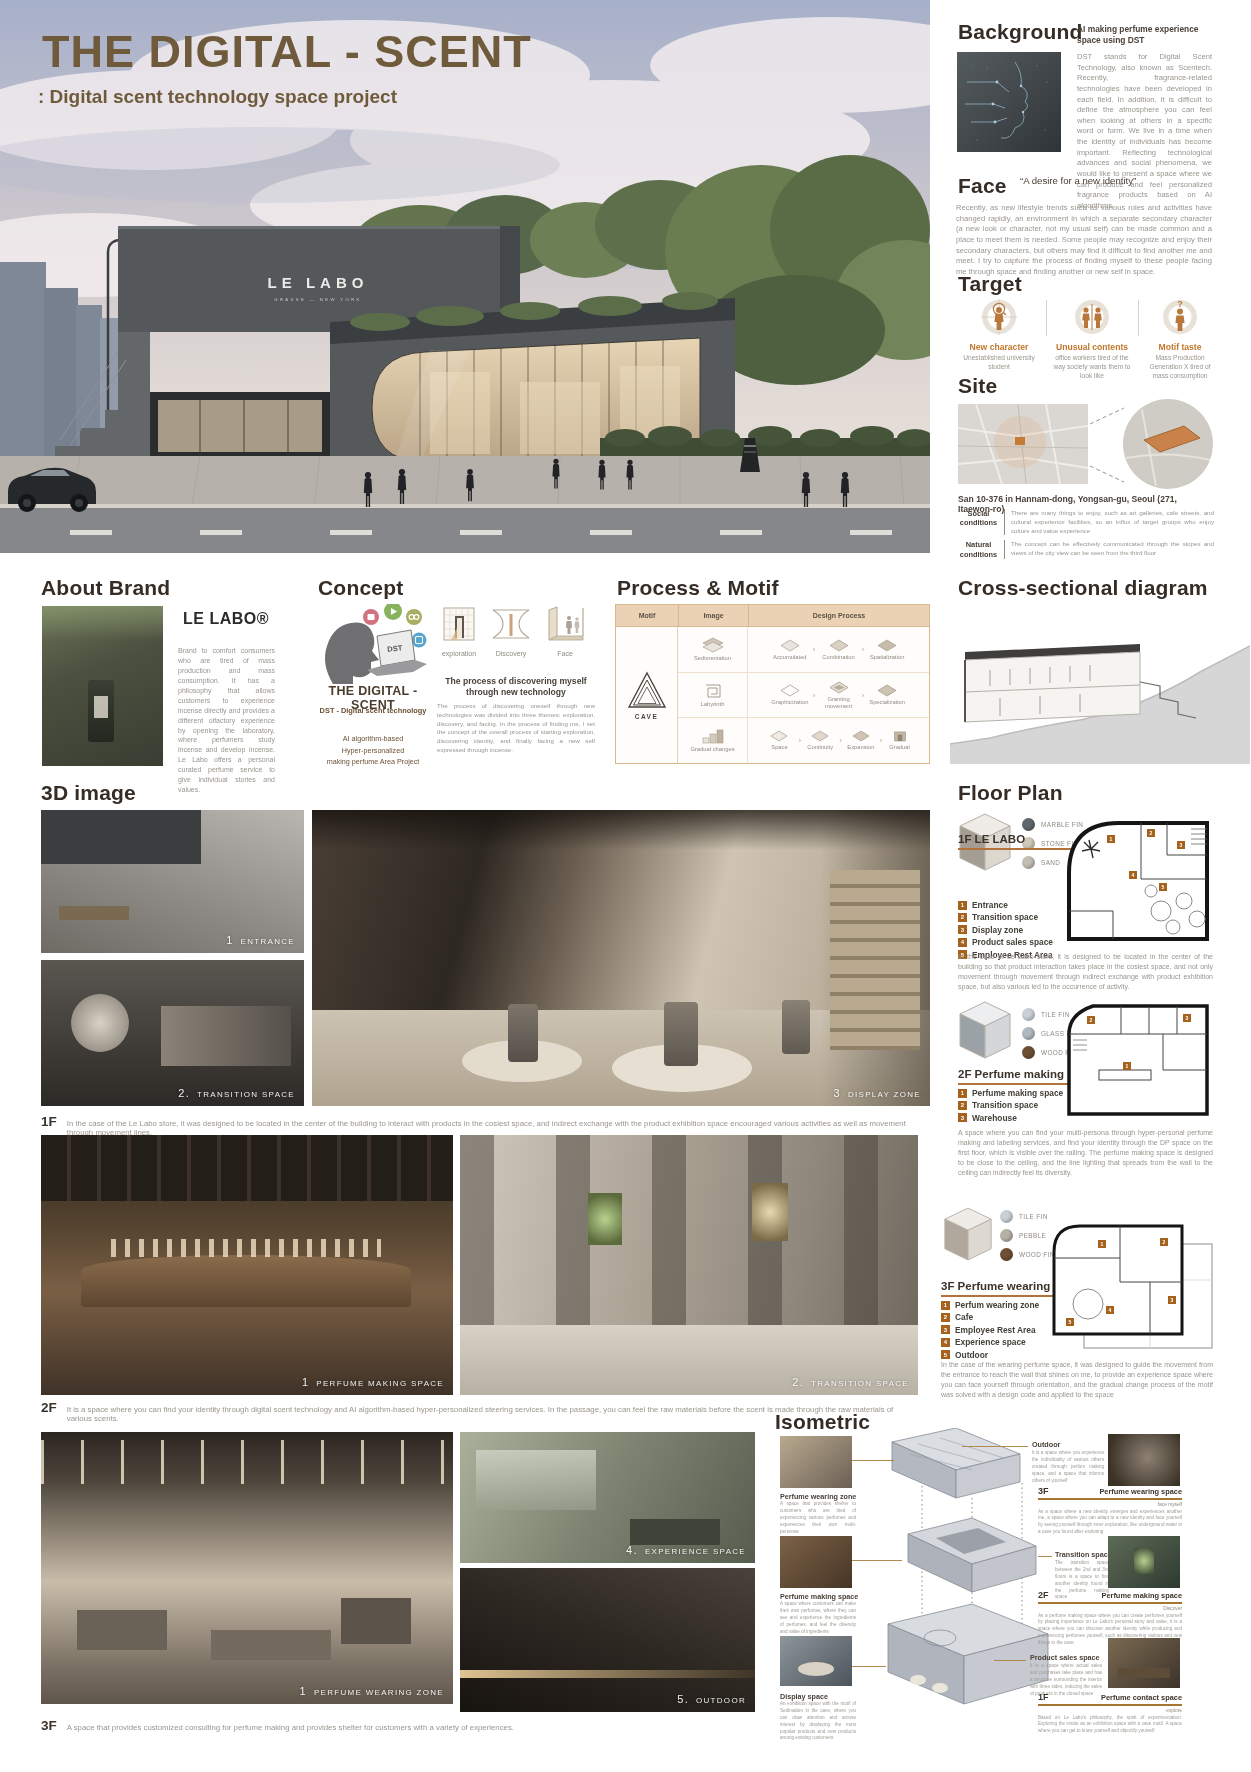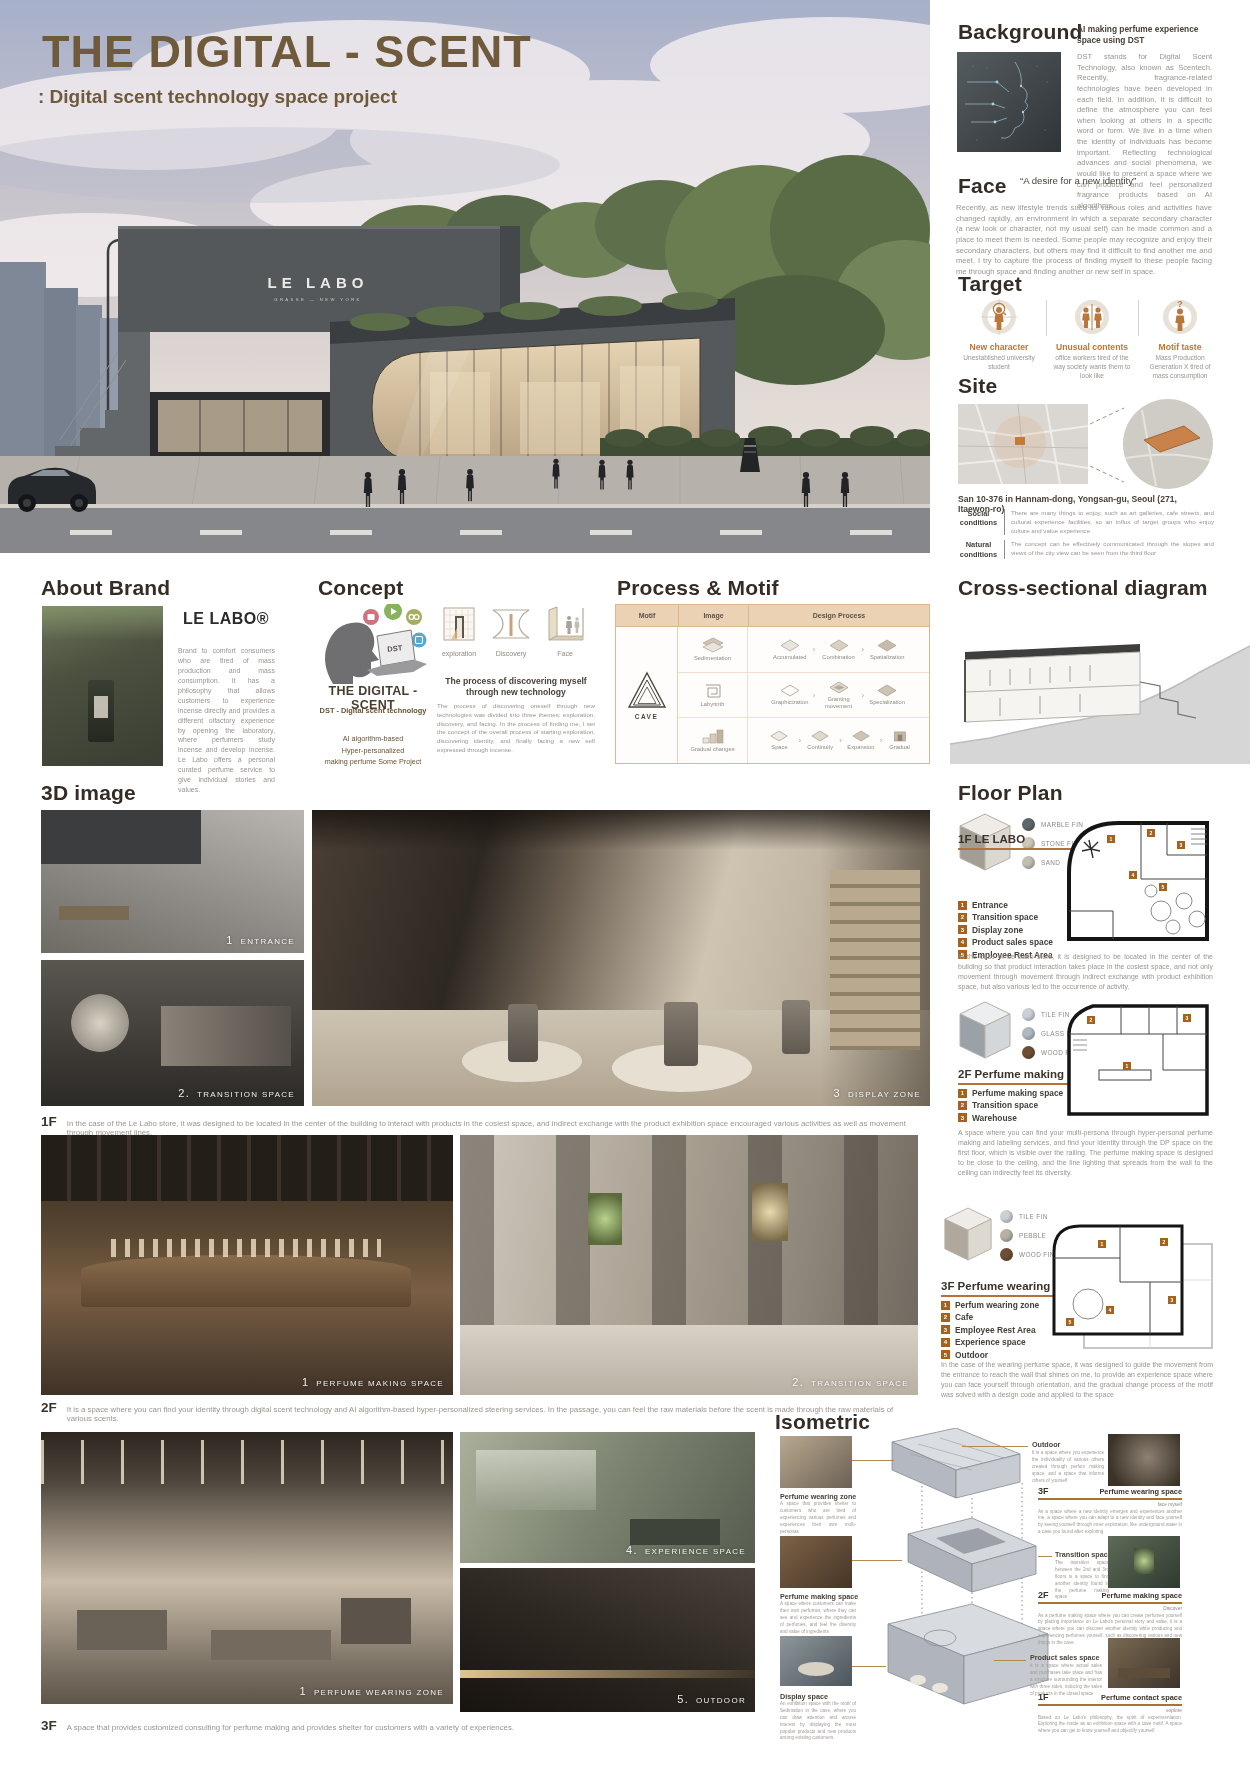--- a/index.html
+++ b/index.html
@@ -395,21 +395,21 @@
         <path d="M32,15.5 H36 L36.5,21.5 H35.3 L35.3,27 H32.7 L32.7,21.5 H31.5 Z"></path>
       </g>
   </svg>
   <div style="font-size:7px;color:#8f8981;margin-top:4px">Face</div>
 </div>
 <div class="abs" style="left:306px;top:684px;width:134px;text-align:center;font-size:12.5px;font-weight:bold;color:#4a3b2d;letter-spacing:.3px">THE DIGITAL - SCENT</div>
 <div class="abs" style="left:306px;top:706px;width:134px;text-align:center;color:#6b5134">
   <div style="font-size:7.4px;font-weight:bold;margin-bottom:18px">DST - Digital scent technology</div>
   <div style="font-size:7.2px;line-height:1.6">AI algorithm-based</div>
   <div style="font-size:7.2px;line-height:1.6">Hyper-personalized</div>
-  <div style="font-size:7.2px;line-height:1.6">making perfume Some Project</div>
+  <div style="font-size:7.2px;line-height:1.6">making perfume Area Project</div>
 </div>
 <div class="abs" style="left:437px;top:676px;width:158px;text-align:center;font-size:8.6px;font-weight:bold;color:#4a4138;line-height:1.3">The process of discovering myself through new technology</div>
 <div class="abs g6" style="left:437px;top:702px;width:158px">The process of discovering oneself through new technologies was divided into three themes: exploration, discovery, and facing. In the process of finding me, I set the concept of the overall process of starting exploration, discovering identity, and finally facing a new self expressed through incense.</div>
 
 <div class="abs sech" style="left:617px;top:576px">Process &amp; Motif</div>
 <div class="abs tbl" style="left:615px;top:604px;width:315px;height:160px">
   <div class="tbl-head">
     <div style="width:62px">Motif</div>
     <div style="width:70px" class="tcell-sep">Image</div>
     <div style="flex:1" class="tcell-sep">Design Process</div>

